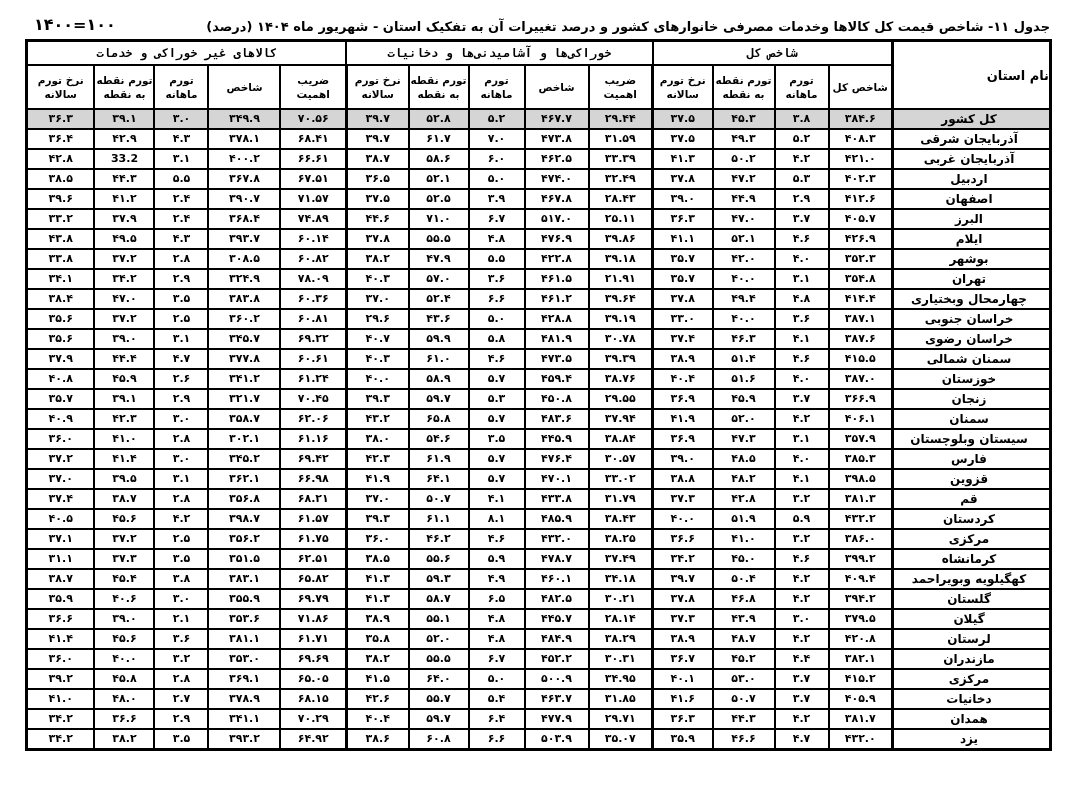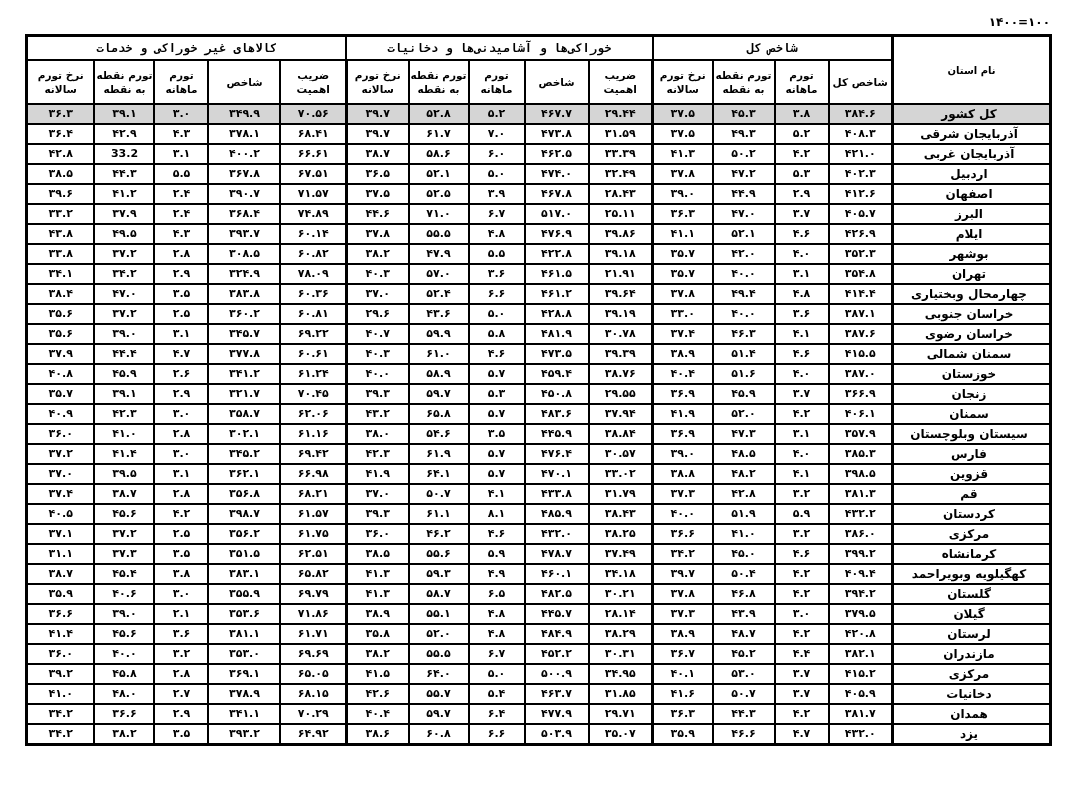--- a/index.html
+++ b/index.html
@@ -6,46 +6,47 @@
   body{
     width:1080px;height:795px;overflow:hidden;
     font-family:"DejaVu Sans",sans-serif;
     font-weight:bold;color:#000;direction:rtl;
   }
   .header-line{
     display:flex;justify-content:space-between;align-items:flex-end;
     padding:13px 30px 5px 34px;font-size:13px;
   }
   .page-title{white-space:nowrap;}
-  .base-note{direction:ltr;font-size:12px;padding-top:2px;}
+  .base-note{direction:ltr;font-size:16px;padding-top:2px;}
   table.cpi{
     border-collapse:collapse;table-layout:fixed;
     width:1022px;margin:0 28px;
     border:3px solid #000;
   }
   th,td{
     border:2px solid #000;
     overflow:hidden;white-space:nowrap;
     padding:0;
   }
   th.ghead{font-size:12px;height:22px;font-family:Liberation Mono, monospace;}
-  th.pname{font-size:10px;}
+  th.pname{font-size:13px;text-align:right;}
   th.shead{font-size:10.5px;height:42px;vertical-align:middle;}
   th.shead div{line-height:1.35;}
   td{font-size:11px;text-align:center;height:18px;line-height:18px;}
   td.name{
     text-align:center;padding-right:5px;font-size:12px;
   }
   tr.hl td{background:#d5d5d5;}
   .gsep{border-left-width:3px;}
 </style>
 </head>
 <body>
 
 <div class="header-line">
+  <div class="page-title">جدول ۱۱- شاخص قیمت کل کالاها وخدمات مصرفی خانوارهای کشور و درصد تغییرات آن به تفکیک استان - شهریور ماه ۱۴۰۴ (درصد)</div>
   <div class="base-note">۱۴۰۰=۱۰۰</div>
 </div>
 
 <table class="cpi" id="cpi-table">
   <colgroup id="cpi-colgroup">
       <col style="width: 158px;">
       <col style="width: 64px;">
       <col style="width: 54px;">
       <col style="width: 62px;">
       <col style="width: 60px;">

